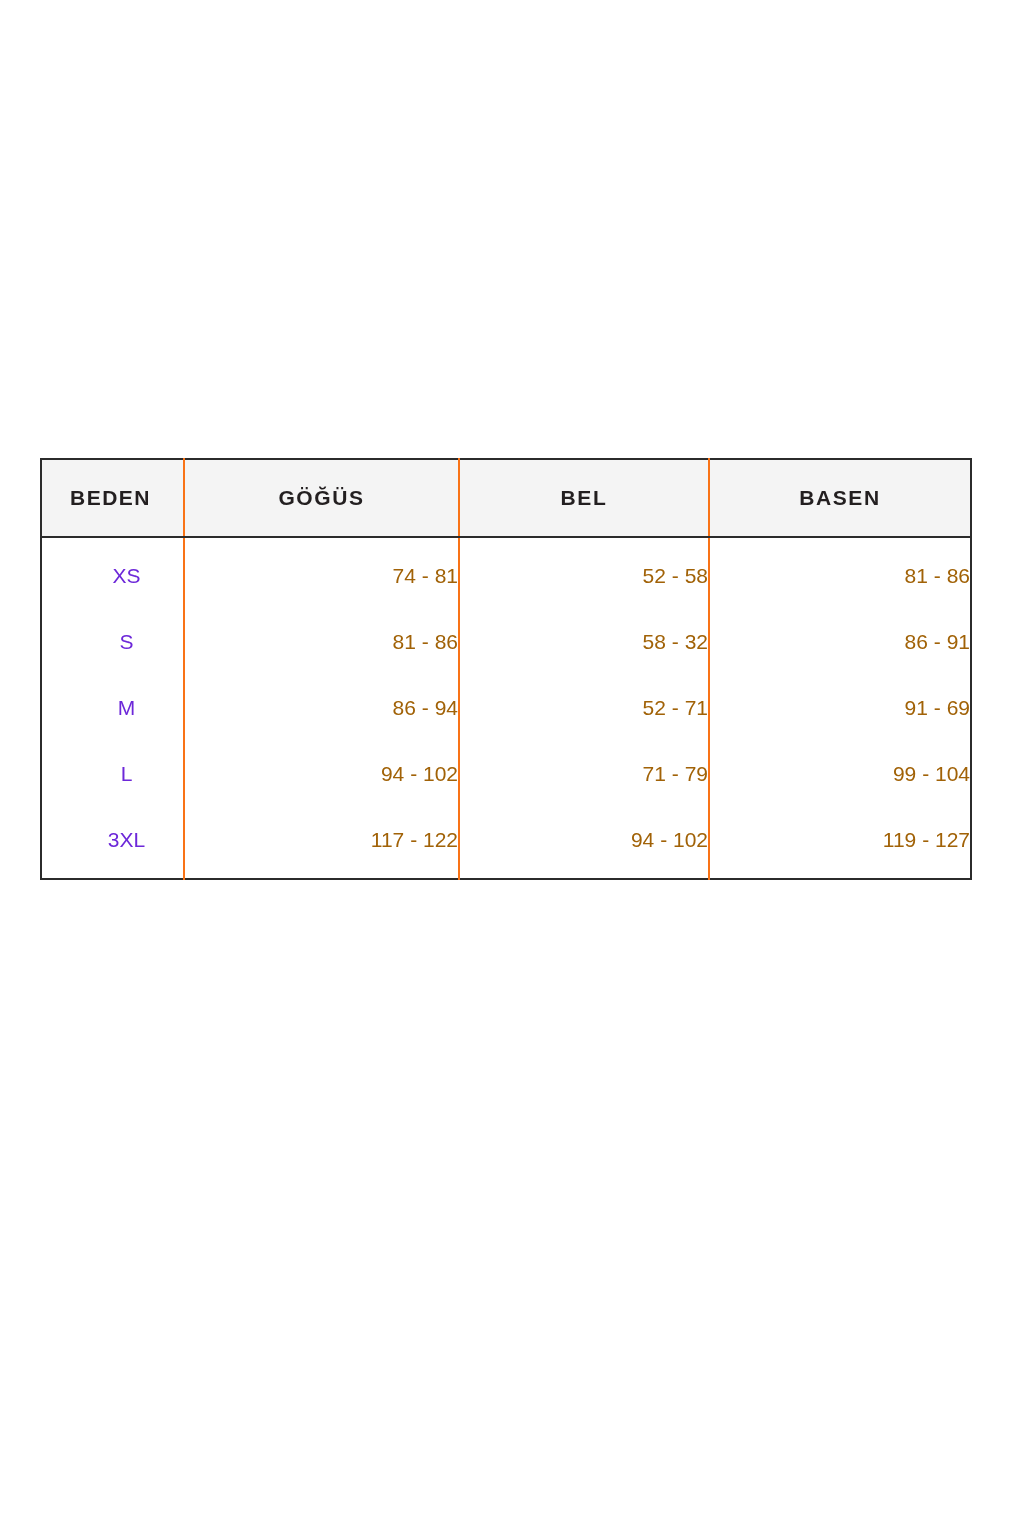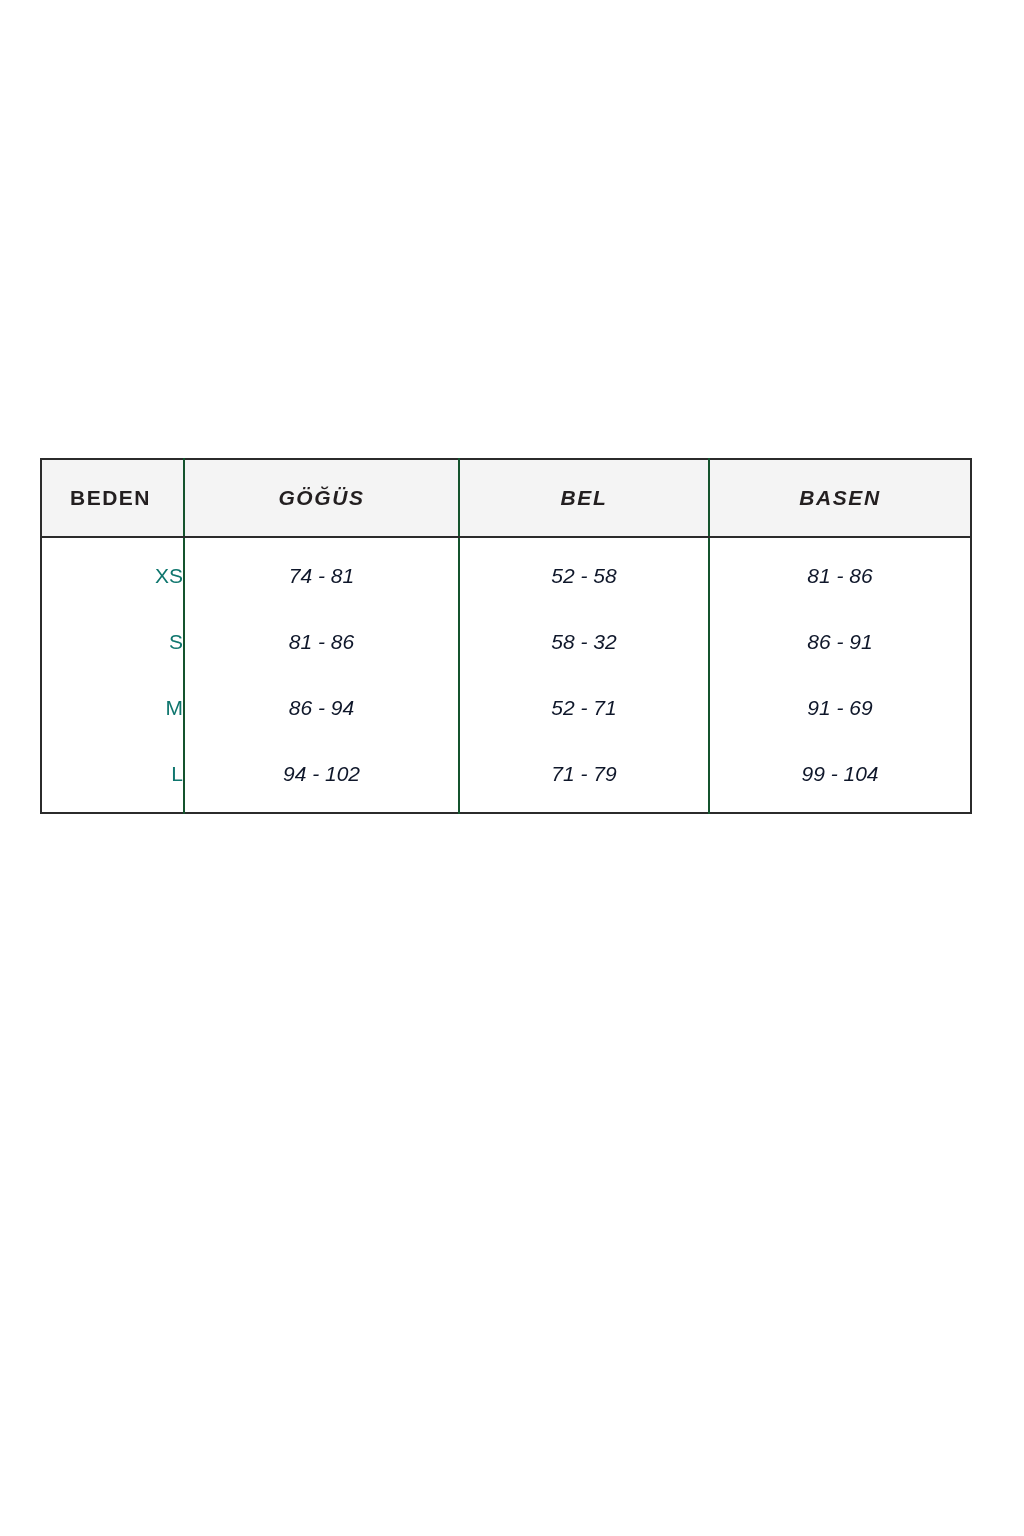--- a/index.html
+++ b/index.html
@@ -50,35 +50,34 @@
     border-bottom: 2px solid #2b2b2b;
     text-align: center;
   }
   thead th.first {
     text-align: left;
     padding-left: 28px;
     letter-spacing: 1.5px;
   }
   thead th.divider,
   tbody td.divider {
-    border-left: 2px solid #14532d;
-    font-style: italic;
+    border-left: 2px solid #f97316;
   }
   tbody td {
     font-size: 21px;
-    color: #0f172a;
+    color: #a16207;
     padding: 21px 0 21px 0;
-    text-align: center;
+    text-align: right;
     background: #ffffff;
     font-weight: 400;
   }
   tbody td.first {
-    text-align: right;
+    text-align: center;
     padding-left: 28px;
-    color: #0f766e;
+    color: #6d28d9;
   }
   tbody tr:first-child td {
     padding-top: 26px;
   }
   tbody tr:last-child td {
     padding-bottom: 26px;
   }
 </style>
 </head>
 <body>
@@ -118,16 +117,22 @@
           <td class="divider">86 - 94</td>
           <td class="divider">52 - 71</td>
           <td class="divider">91 - 69</td>
         </tr>
         <tr>
           <td class="first">L</td>
           <td class="divider">94 - 102</td>
           <td class="divider">71 - 79</td>
           <td class="divider">99 - 104</td>
         </tr>
+        <tr>
+          <td class="first">3XL</td>
+          <td class="divider">117 - 122</td>
+          <td class="divider">94 - 102</td>
+          <td class="divider">119 - 127</td>
+        </tr>
       </tbody>
     </table>
   </div>
 </div>
 
 </body></html>

